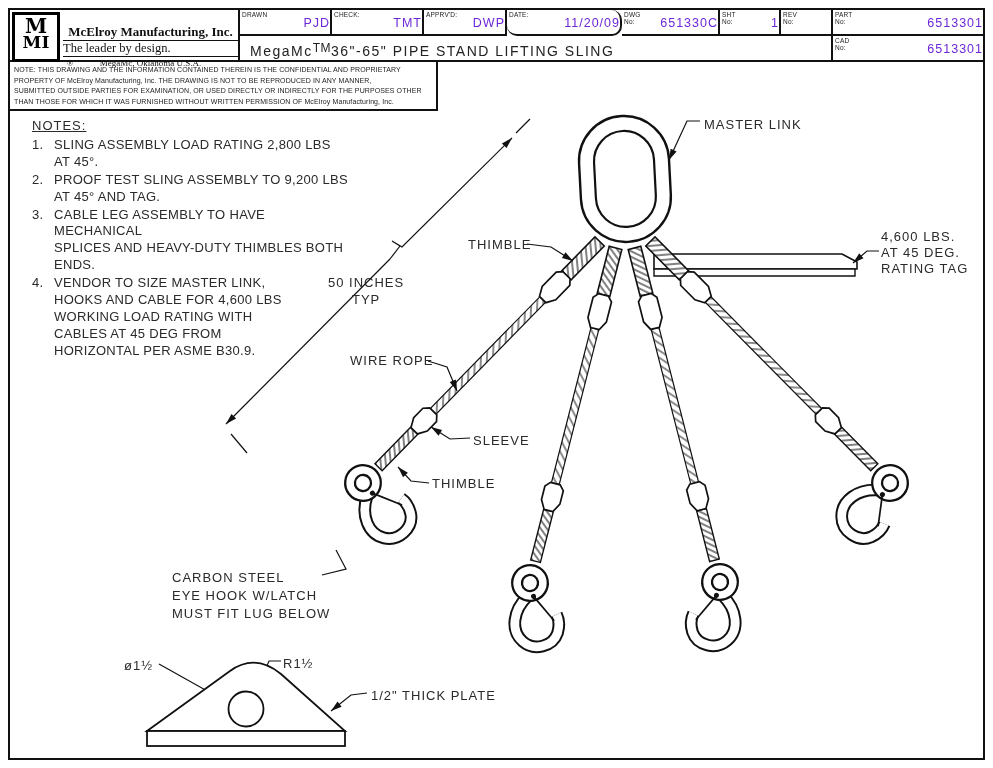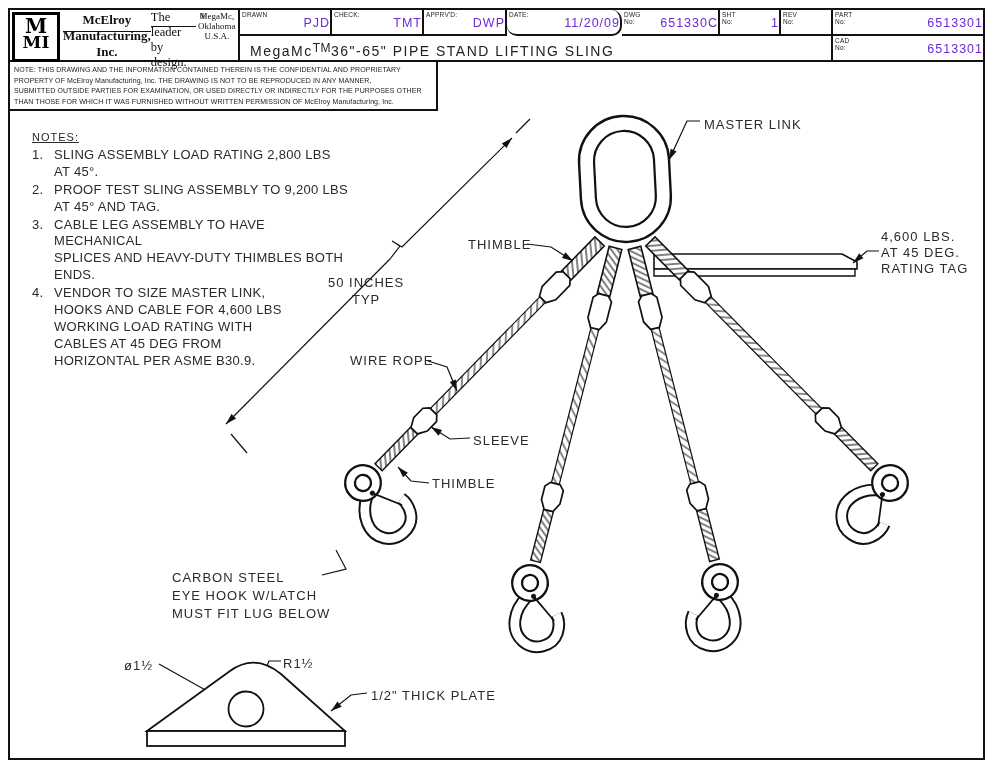--- a/index.html
+++ b/index.html
@@ -11,34 +11,34 @@
   
   .cell{position:absolute;box-sizing:border-box;height:26px;border-right:2px solid #111;border-bottom:2px solid #111;background:#fff;}
   .cell .lab{position:absolute;top:1px;left:2px;font-size:6.5px;letter-spacing:.2px;color:#222;line-height:1.15;width:26px;}
   .cell .lab.wide{width:60px;}
   .cell .val{display:block;text-align:right;padding-top:6px;font-size:12.5px;letter-spacing:1px;color:#6d28d9;padding-left:14px;}
   #logo-cell{left:10px;top:10px;width:230px;height:52px;border-right:2px solid #111;border-bottom:2px solid #111;display:flex;background:#fff;position:absolute;box-sizing:border-box;}
   #logo-box{width:42px;height:44px;border:3px solid #000;margin:2px 3px 2px 2px;text-align:center;
             font-family:"DejaVu Serif",serif;font-weight:bold;color:#000;line-height:1;}
   #logo-box .l1{font-size:20px;margin-top:1px;}
   #logo-box .l2{font-size:17px;margin-top:-2px;letter-spacing:0;}
-  #company{flex:1;display:flex;flex-direction:row;font-family:"Liberation Serif",serif;}
+  #company{flex:1;display:flex;flex-direction:column;font-family:"Liberation Serif",serif;margin-top:12px;}
   #company .row1{height:19px;border-bottom:1.5px solid #111;font-size:13px;font-weight:bold;text-align:center;padding-top:2px;}
   #company .row2{height:16px;border-bottom:1.5px solid #111;font-size:12.5px;text-align:left;}
   #company .row3{height:13px;font-size:9px;text-align:center;position:relative;padding-top:1px;}
   #company .reg{position:absolute;left:4px;top:2px;font-size:8px;}
   #title-cell{left:240px;top:36px;width:593px;}
   #title-cell .ttl{font-size:14px;letter-spacing:1.5px;color:#222;padding:5px 0 0 10px;text-align:left;}
   .tm{font-size:12px;vertical-align:4px;letter-spacing:.5px;}
   
   #notice{left:10px;top:62px;width:428px;height:49px;border-right:2px solid #111;border-bottom:2px solid #111;
           padding:3px 4px;font-size:7px;line-height:1.5;letter-spacing:.1px;color:#222;white-space:pre-line;}
   
   #notes{left:32px;top:118px;width:320px;color:#2a2a2a;}
-  #notes .hd{font-size:11px;letter-spacing:1px;text-decoration:underline;margin-bottom:4px;margin-top:13px;}
+  #notes .hd{font-size:13px;letter-spacing:1px;text-decoration:underline;margin-bottom:4px;}
   .note{display:flex;font-size:13px;letter-spacing:.3px;line-height:1.3;margin-bottom:1px;}
   .note .n{width:22px;flex:none;}
   .note .t{white-space:pre-line;}
   
   #draw{position:absolute;left:0;top:0;}
   text{font-family:"Liberation Sans",sans-serif;font-size:13px;letter-spacing:1px;fill:#2a2a2a;}
   .ln{fill:none;stroke:#111;stroke-width:1.2px;}
   .outline{fill:#fff;stroke:#111;stroke-width:2px;}
 </style>
 </head>

